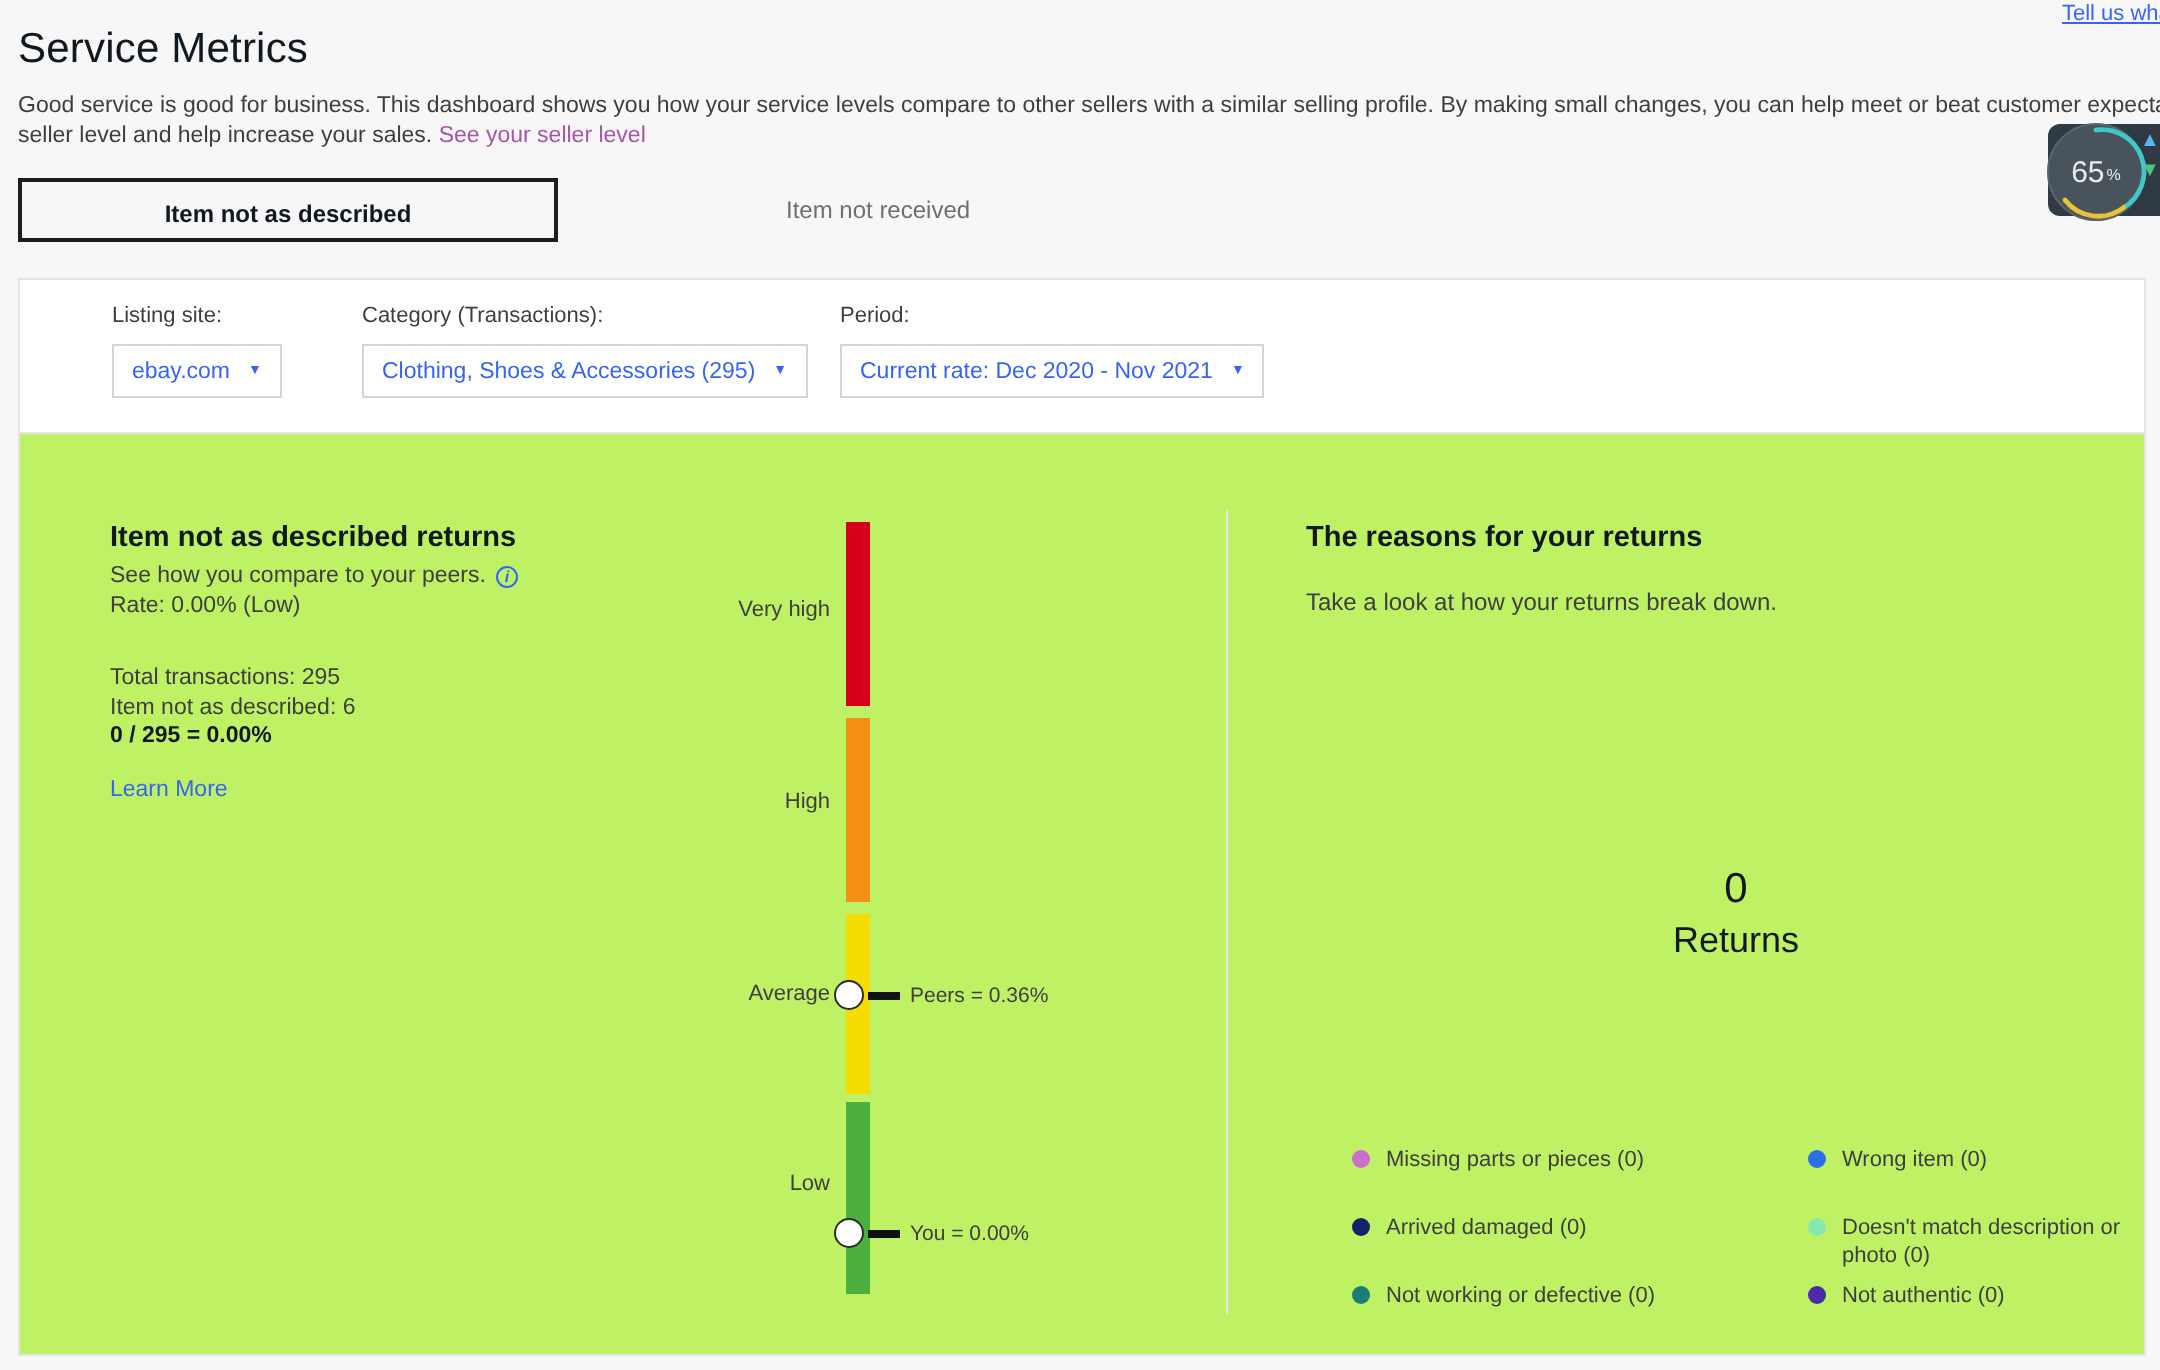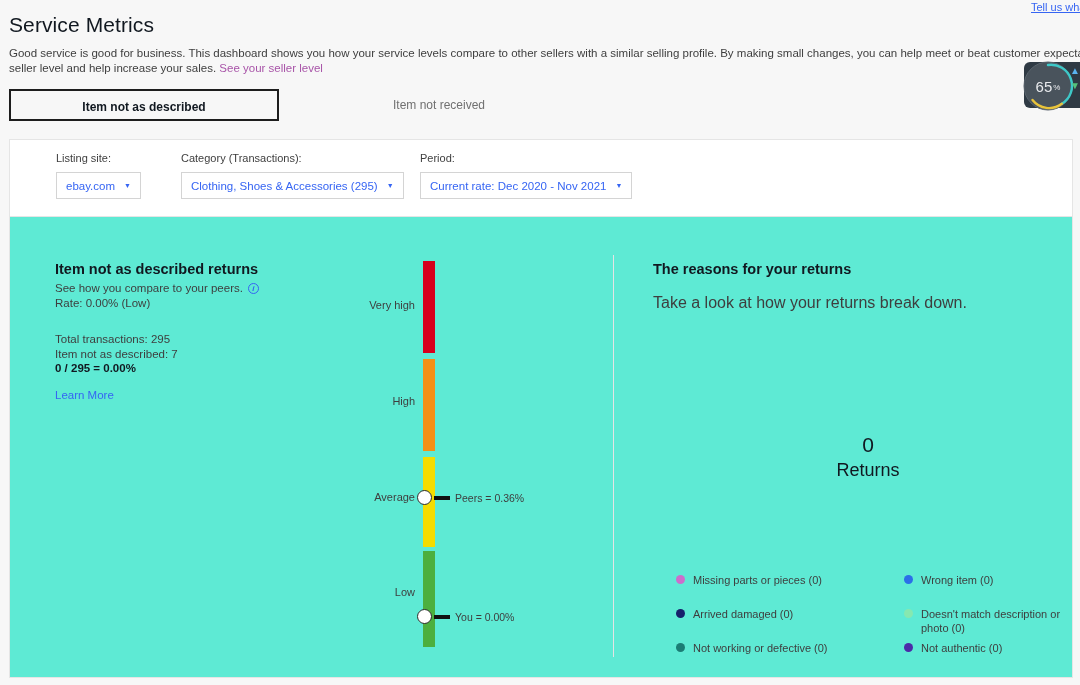--- a/index.html
+++ b/index.html
@@ -92,21 +92,21 @@
     margin-left: 9px; font-size: 7px; color: #3665f3; line-height: 1;
   }
   .g1 { left: 46px; }
   .g2 { left: 171px; }
   .g3 { left: 410px; }
 
   
   .main-card {
     position: absolute; top: 216px; left: 9px;
     width: 1064px; height: 462px;
-    background: #5eead4; border: 1px solid #e5e5e5;
+    background: #bef264; border: 1px solid #e5e5e5;
   }
   .divider {
     position: absolute; top: 38px; left: 603px;
     width: 1px; height: 402px; background: #e4e4e4;
   }
 
   
   .lp { position: absolute; left: 45px; top: 44px; width: 300px; }
   .lp-title { font-size: 14.5px; font-weight: bold; color: #111820; }
   .lp-sub {
@@ -140,21 +140,21 @@
   .marker .dot {
     width: 15px; height: 15px; border-radius: 50%;
     background: #fff; border: 1.6px solid #2b2b2b;
   }
   .marker .dash { width: 16px; height: 4px; background: #111; margin-left: 2px; }
   .marker .mlabel { font-size: 10.5px; color: #3e3e3e; margin-left: 5px; white-space: nowrap; }
 
   
   .rp { position: absolute; left: 643px; top: 44px; width: 420px; }
   .rp-title { font-size: 14.5px; font-weight: bold; color: #111820; }
-  .rp-sub { font-size: 16px; color: #3e3e3e; margin-top: 17px; }
+  .rp-sub { font-size: 12px; color: #3e3e3e; margin-top: 17px; }
   .donut-wrap {
     position: absolute; left: 643px; top: 140px;
     width: 430px; height: 200px;
     display: flex; flex-direction: column;
     align-items: center; justify-content: center;
   }
   .donut-count { font-size: 21px; color: #111820; line-height: 26px; }
   .donut-word { font-size: 18px; color: #111820; line-height: 24px; }
 
   .legend {
@@ -244,21 +244,21 @@
 
     <div class="lp">
       <div class="lp-title">Item not as described returns</div>
       <div class="lp-sub">
         <span>See how you compare to your peers.</span>
         <span class="info-icon">i</span>
       </div>
       <div class="lp-rate">Rate: 0.00% (Low)</div>
       <div class="lp-stats">
         <div>Total transactions: 295</div>
-        <div>Item not as described: 7</div>
+        <div>Item not as described: 6</div>
         <div class="bold">0 / 295 = 0.00%</div>
       </div>
       <div class="lp-learn">Learn More</div>
     </div>
 
     <div class="gauge">
 
       <div class="seg" style="top:44px;height:92px;background:#d6001c;"></div>
       <div class="seg-label" style="top:82px;">Very high</div>
 

